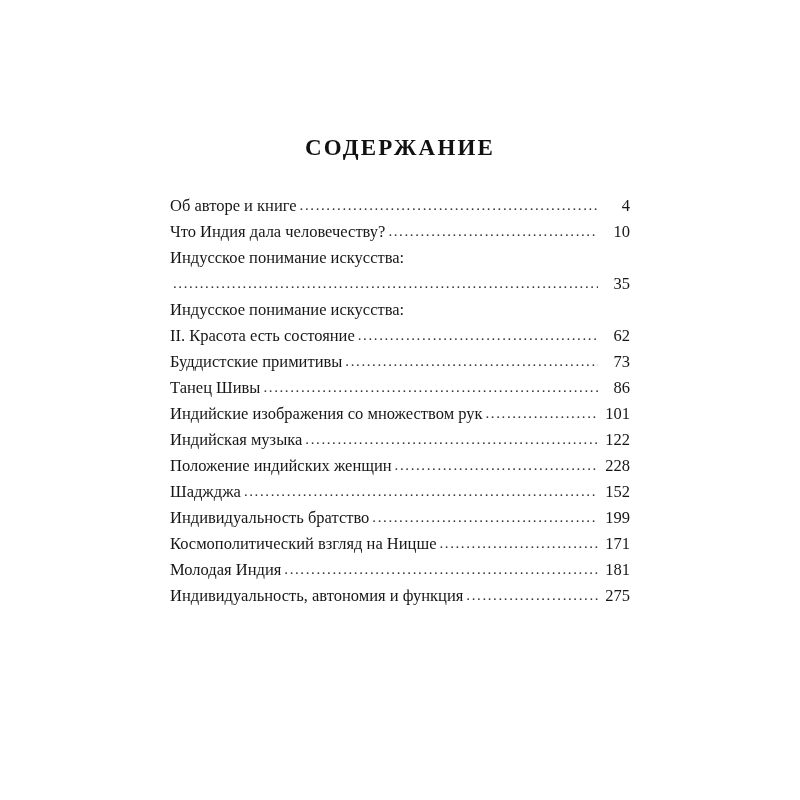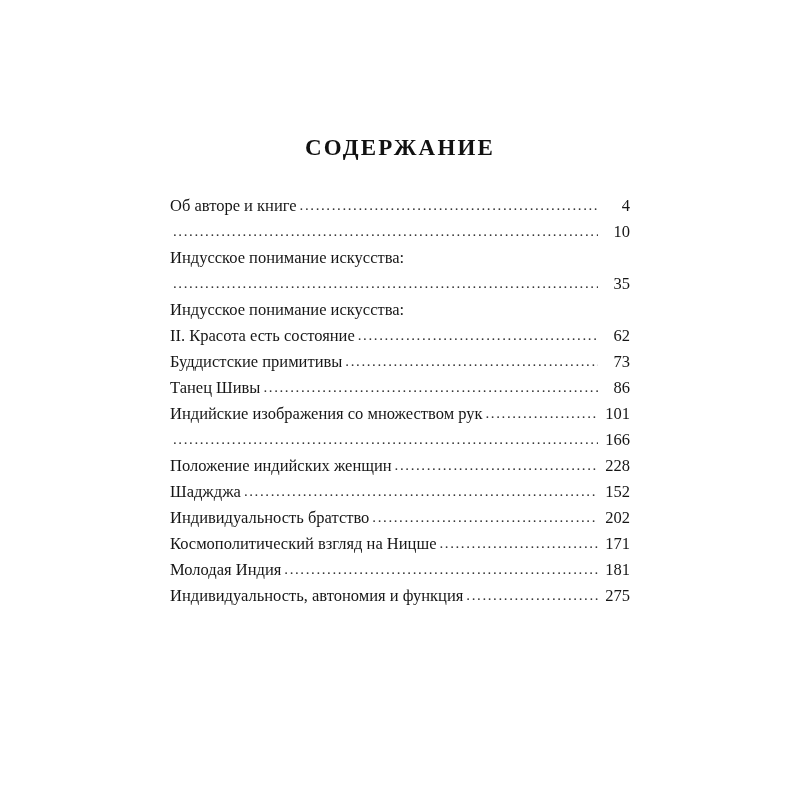--- a/index.html
+++ b/index.html
@@ -80,20 +80,21 @@
 <div class="page">
   <div class="toc">
     <div class="toc-title">СОДЕРЖАНИЕ</div>
     <ul class="toc-list">
       <li class="toc-entry">
         <span class="label">Об авторе и книге</span>
         <span class="dots">........................................................................................................</span>
         <span class="page-num">4</span>
       </li>
       <li class="toc-entry">
+        <span class="label">Что Индия дала человечеству?</span>
         <span class="dots">........................................................................................................</span>
         <span class="page-num">10</span>
       </li>
       <li class="toc-entry no-dots">
         <span class="label">Индусское понимание искусства:</span>
         <span class="dots">........................................................................................................</span>
         <span class="page-num"></span>
       </li>
       <li class="toc-entry">
         <span class="dots">........................................................................................................</span>
@@ -118,37 +119,38 @@
         <span class="label">Танец Шивы</span>
         <span class="dots">........................................................................................................</span>
         <span class="page-num">86</span>
       </li>
       <li class="toc-entry">
         <span class="label">Индийские изображения со множеством рук</span>
         <span class="dots">........................................................................................................</span>
         <span class="page-num">101</span>
       </li>
       <li class="toc-entry">
+        <span class="label">Индийская музыка</span>
         <span class="dots">........................................................................................................</span>
-        <span class="page-num">166</span>
+        <span class="page-num">122</span>
       </li>
       <li class="toc-entry">
         <span class="label">Положение индийских женщин</span>
         <span class="dots">........................................................................................................</span>
         <span class="page-num">228</span>
       </li>
       <li class="toc-entry">
         <span class="label">Шаджджа</span>
         <span class="dots">........................................................................................................</span>
         <span class="page-num">152</span>
       </li>
       <li class="toc-entry">
         <span class="label">Индивидуальность братство</span>
         <span class="dots">........................................................................................................</span>
-        <span class="page-num">202</span>
+        <span class="page-num">199</span>
       </li>
       <li class="toc-entry">
         <span class="label">Космополитический взгляд на Ницше</span>
         <span class="dots">........................................................................................................</span>
         <span class="page-num">171</span>
       </li>
       <li class="toc-entry">
         <span class="label">Молодая Индия</span>
         <span class="dots">........................................................................................................</span>
         <span class="page-num">181</span>

